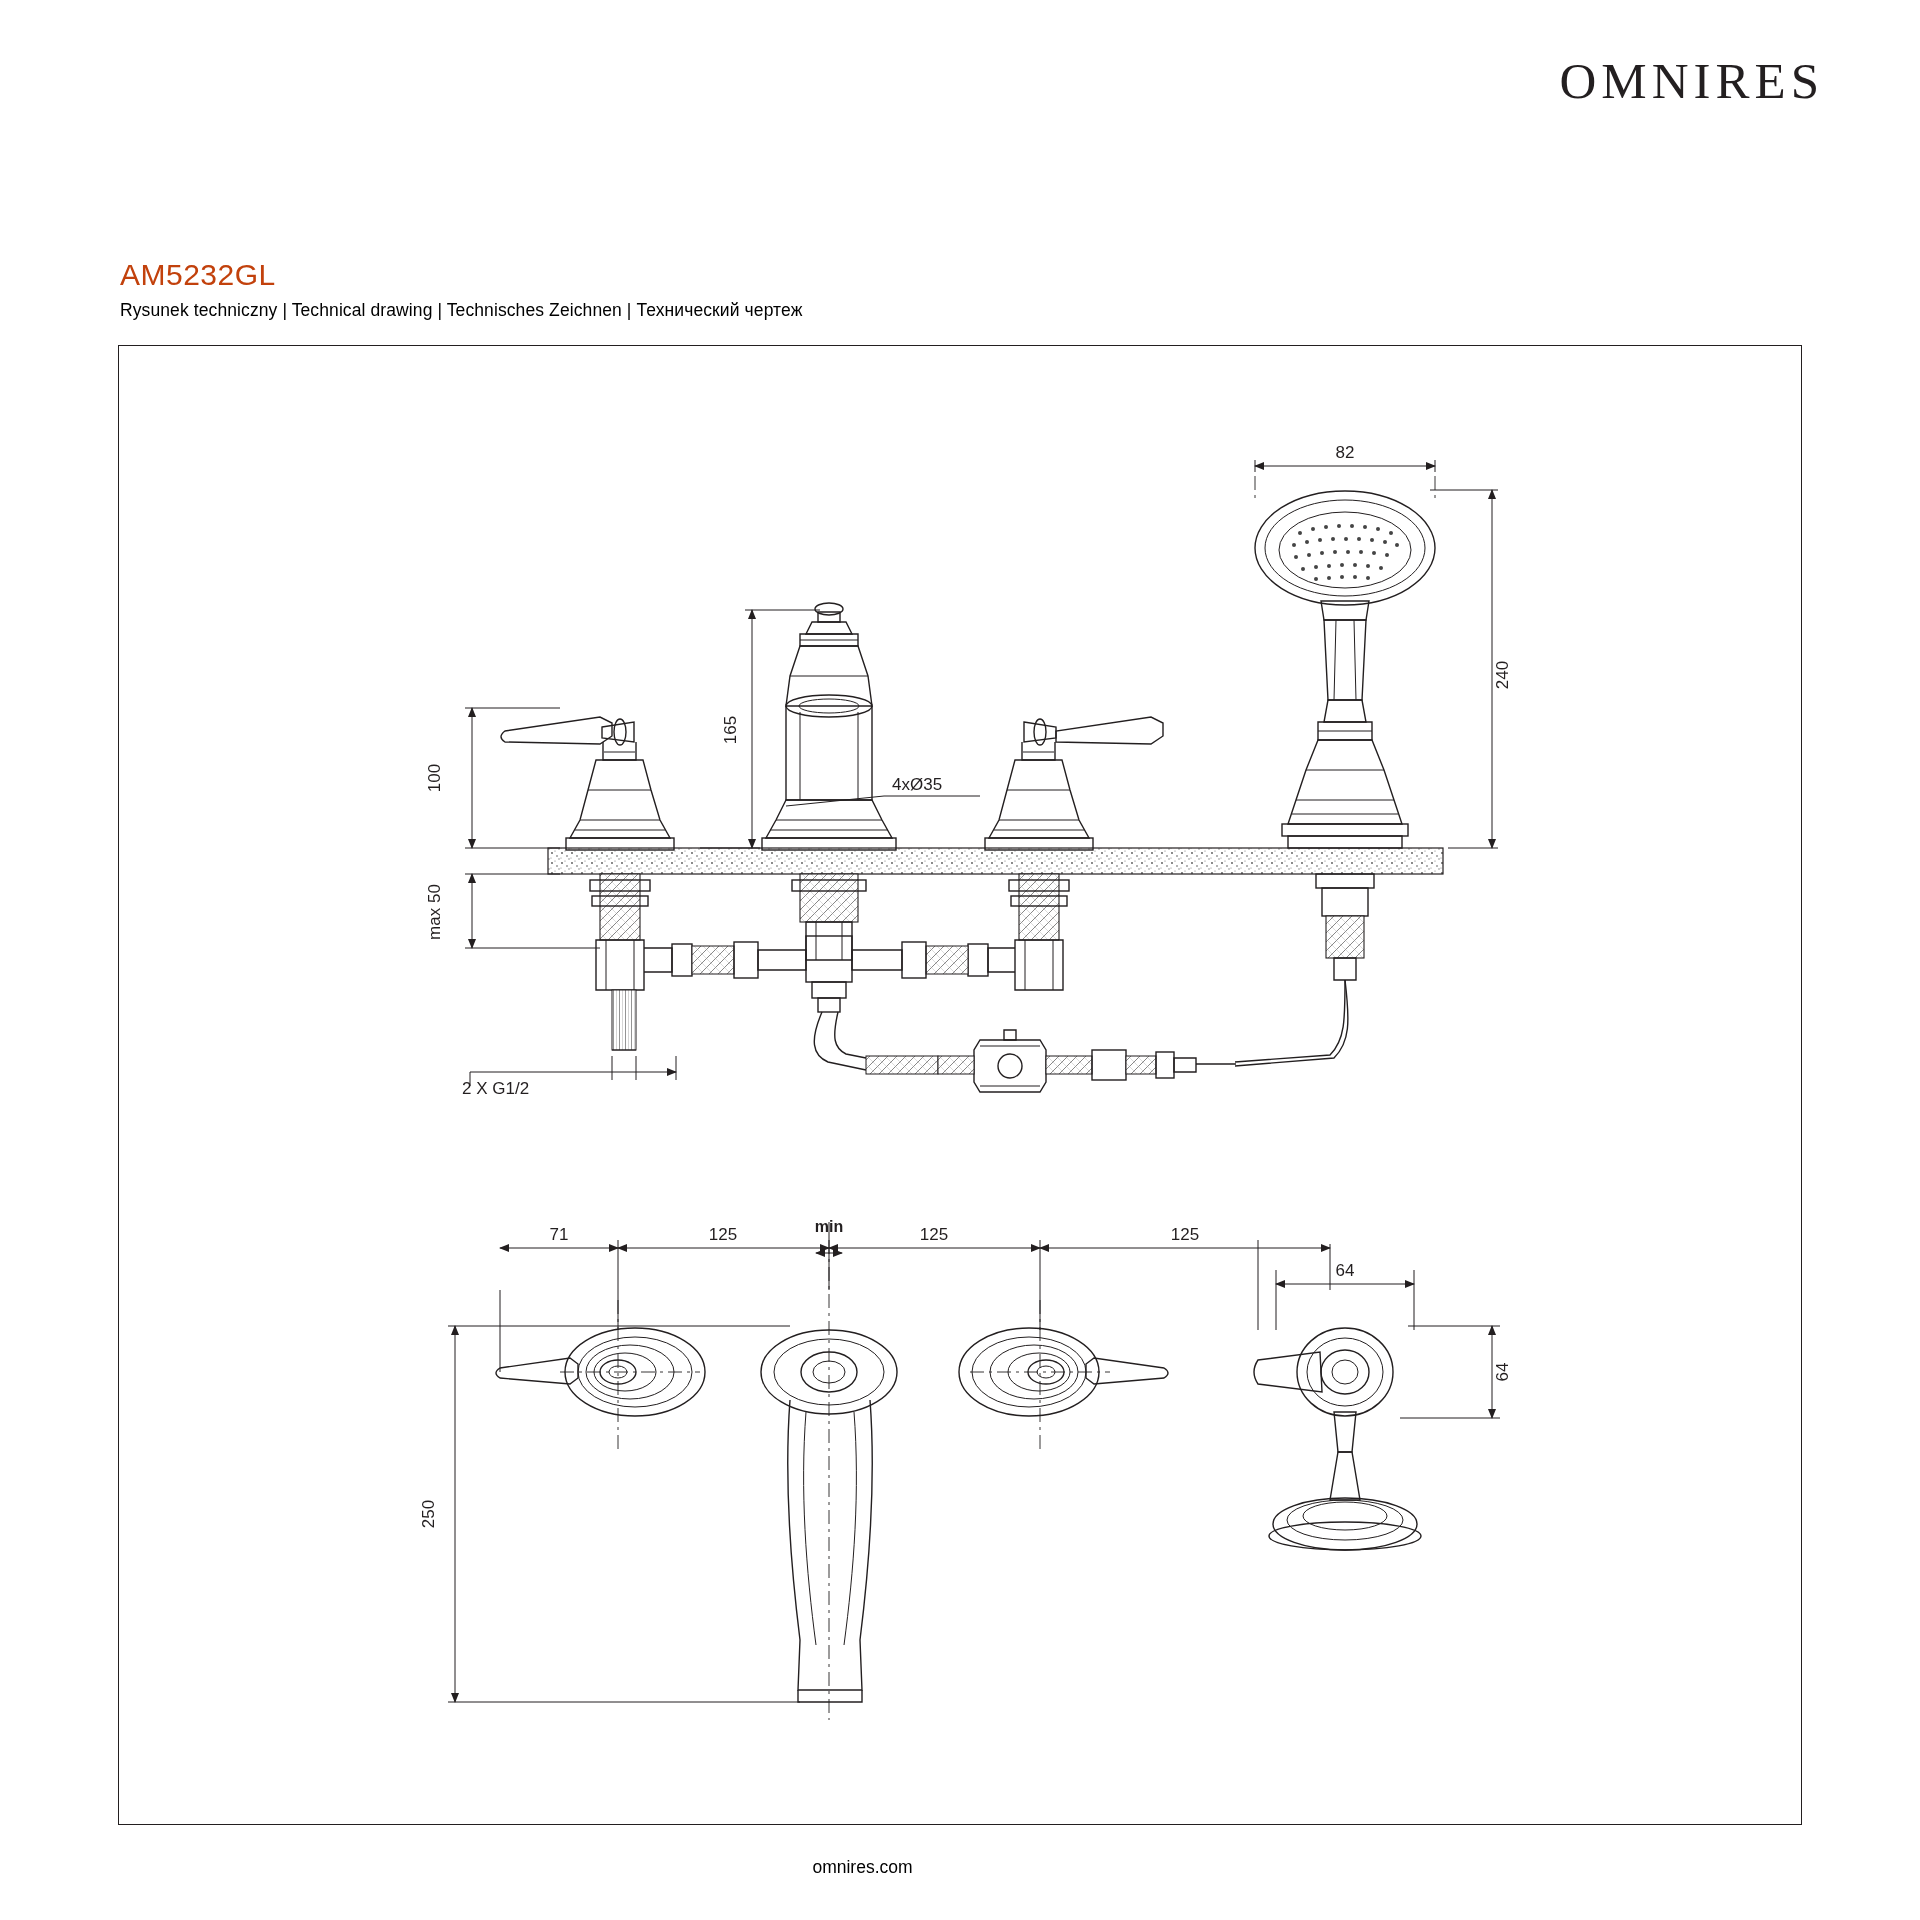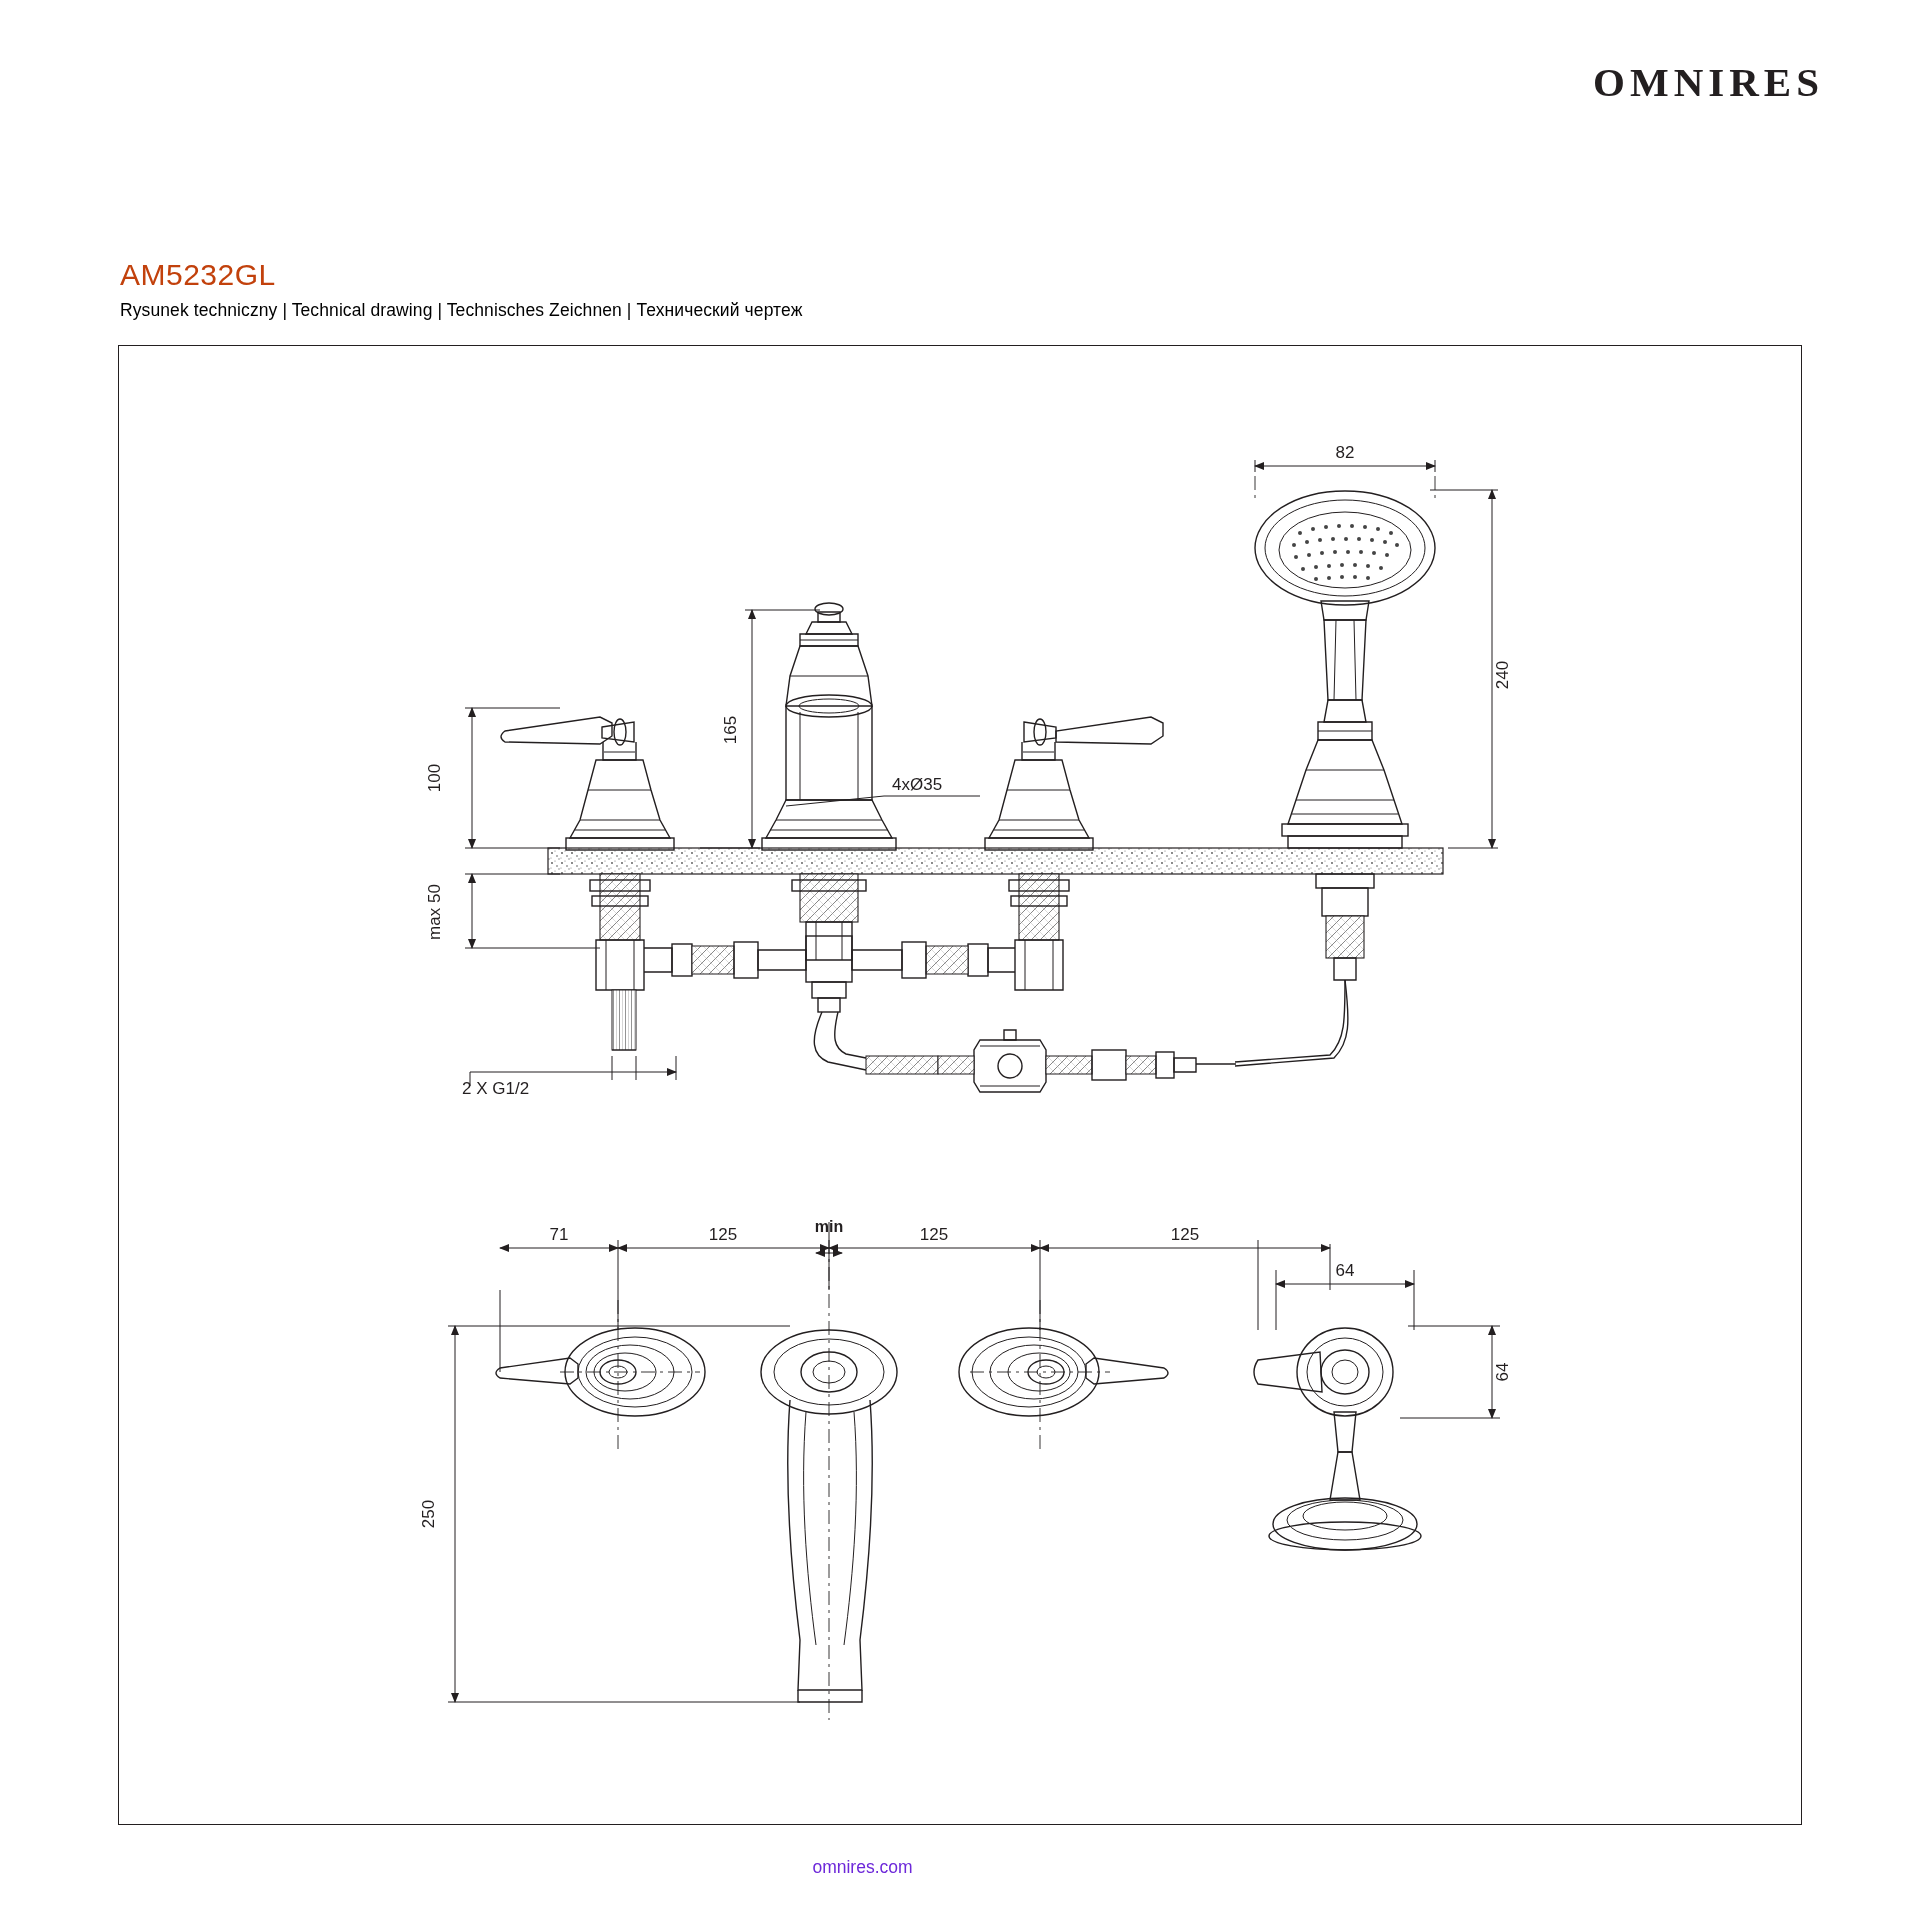--- a/index.html
+++ b/index.html
@@ -10,27 +10,27 @@
   body {
     width: 1920px;
     height: 1920px;
     font-family: "Liberation Sans", sans-serif;
     color: #231f20;
     position: relative;
     overflow: hidden;
   }
   .brand {
     position: absolute;
-    top: 58px;
+    top: 52px;
     right: 96px;
-    font-size: 41px;
+    font-size: 51px;
     letter-spacing: 5px;
     font-family: "Liberation Serif", serif;
     color: #231f20;
-    font-weight: 700;
+    font-weight: 400;
   }
   .doc-code {
     position: absolute;
     left: 120px;
     top: 258px;
     font-size: 30px;
     color: #c2410c;
     letter-spacing: 0.5px;
   }
   .doc-sub {
@@ -50,21 +50,21 @@
     border: 1.3px solid #231f20;
     box-sizing: border-box;
   }
   .footer {
     position: absolute;
     left: 0;
     width: 1725px;
     top: 1857px;
     text-align: center;
     font-size: 17.5px;
-    color: #6d28d9;
+    color: #000000;
   }
   svg.draw {
     position: absolute;
     left: 0;
     top: 0;
     width: 1920px;
     height: 1920px;
   }
   .dim-txt {
     font-family: "Liberation Sans", sans-serif;

